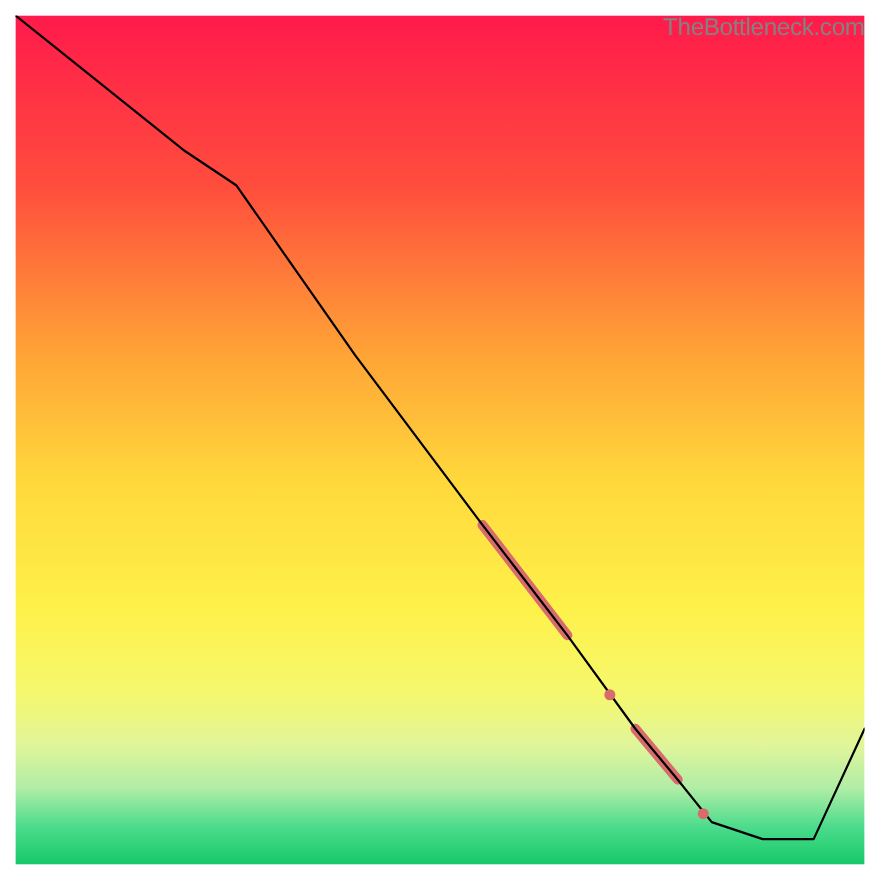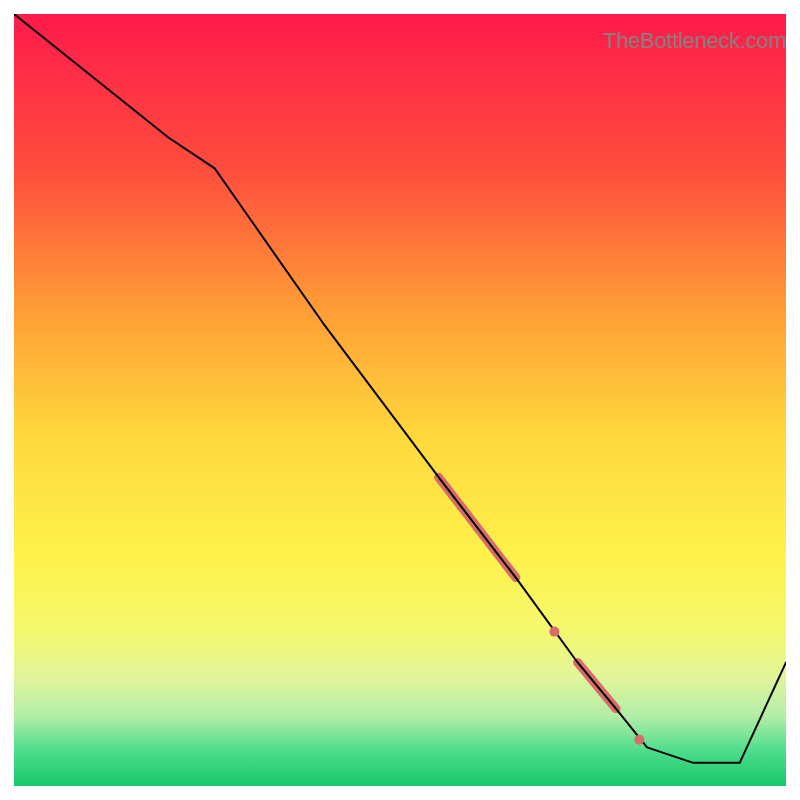--- a/index.html
+++ b/index.html
@@ -38,21 +38,20 @@
     height: 100%;
   }
   .watermark {
     position: absolute;
     top: -2px;
     right: 0;
     font-size: 22px;
     font-weight: 500;
     color: #838383;
     letter-spacing: -0.3px;
-    margin-top: 16px;
   }
 </style>
 </head>
 <body>
 
 <div class="chart-container">
   <div class="plot-area">
 
     <svg class="gradient-bg" viewBox="0 0 772 772" preserveAspectRatio="none">
       <defs>

